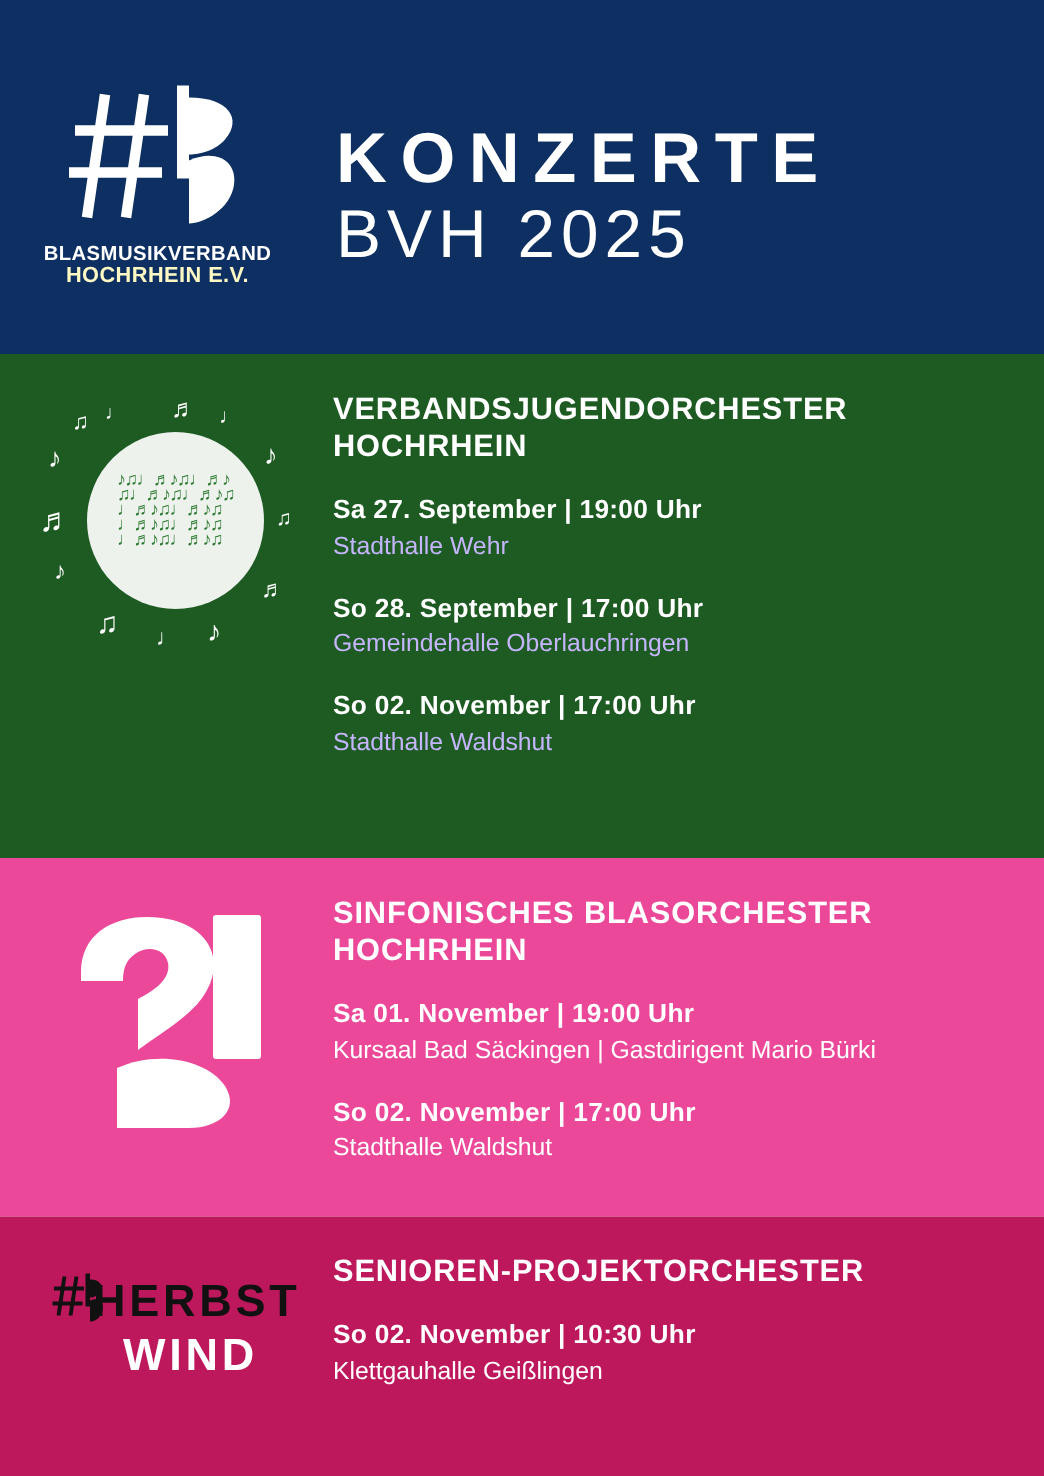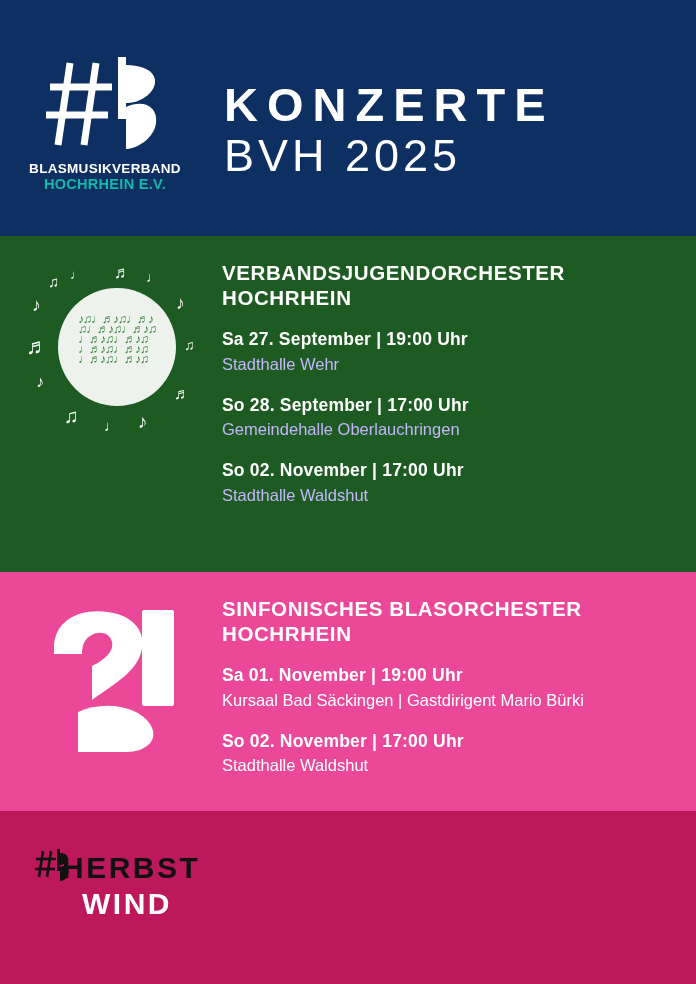--- a/index.html
+++ b/index.html
@@ -49,21 +49,21 @@
   }
   .logo-text .l1 {
     display: block;
     color: #ffffff;
     font-size: 13.5px;
     font-weight: bold;
     letter-spacing: 0.3px;
   }
   .logo-text .l2 {
     display: block;
-    color: #14b8a6;
+    color: #fef9c3;
     font-size: 14.5px;
     font-weight: bold;
     letter-spacing: 0.3px;
   }
   .header-titles {
     padding-left: 14px;
     padding-top: 26px;
   }
   .title-main {
     color: #ffffff;
@@ -336,16 +336,25 @@
               <rect x="23" y="2" width="3" height="22"></rect>
               <path d="M26 6 C34 6 36 12 31 16 C29 18 27 18 26 18 Z"></path>
               <path d="M26 20 C33 17 36 22 34 28 C32 33 28 34 26 34 Z"></path>
             </g>
           </svg>
         </div>
         <div class="hw-herbst">HERBST</div>
         <div class="hw-wind">WIND</div>
       </div>
     </div>
+    <div class="content">
+      <div class="sect-title">
+        <div>SENIOREN-PROJEKTORCHESTER</div>
+      </div>
+      <div class="event first-event">
+        <div class="when">So 02. November | 10:30 Uhr</div>
+        <div class="where">Klettgauhalle Geißlingen</div>
+      </div>
+    </div>
   </div>
 
   <div class="footer-strip"></div>
 </div>
 
 </body></html>

